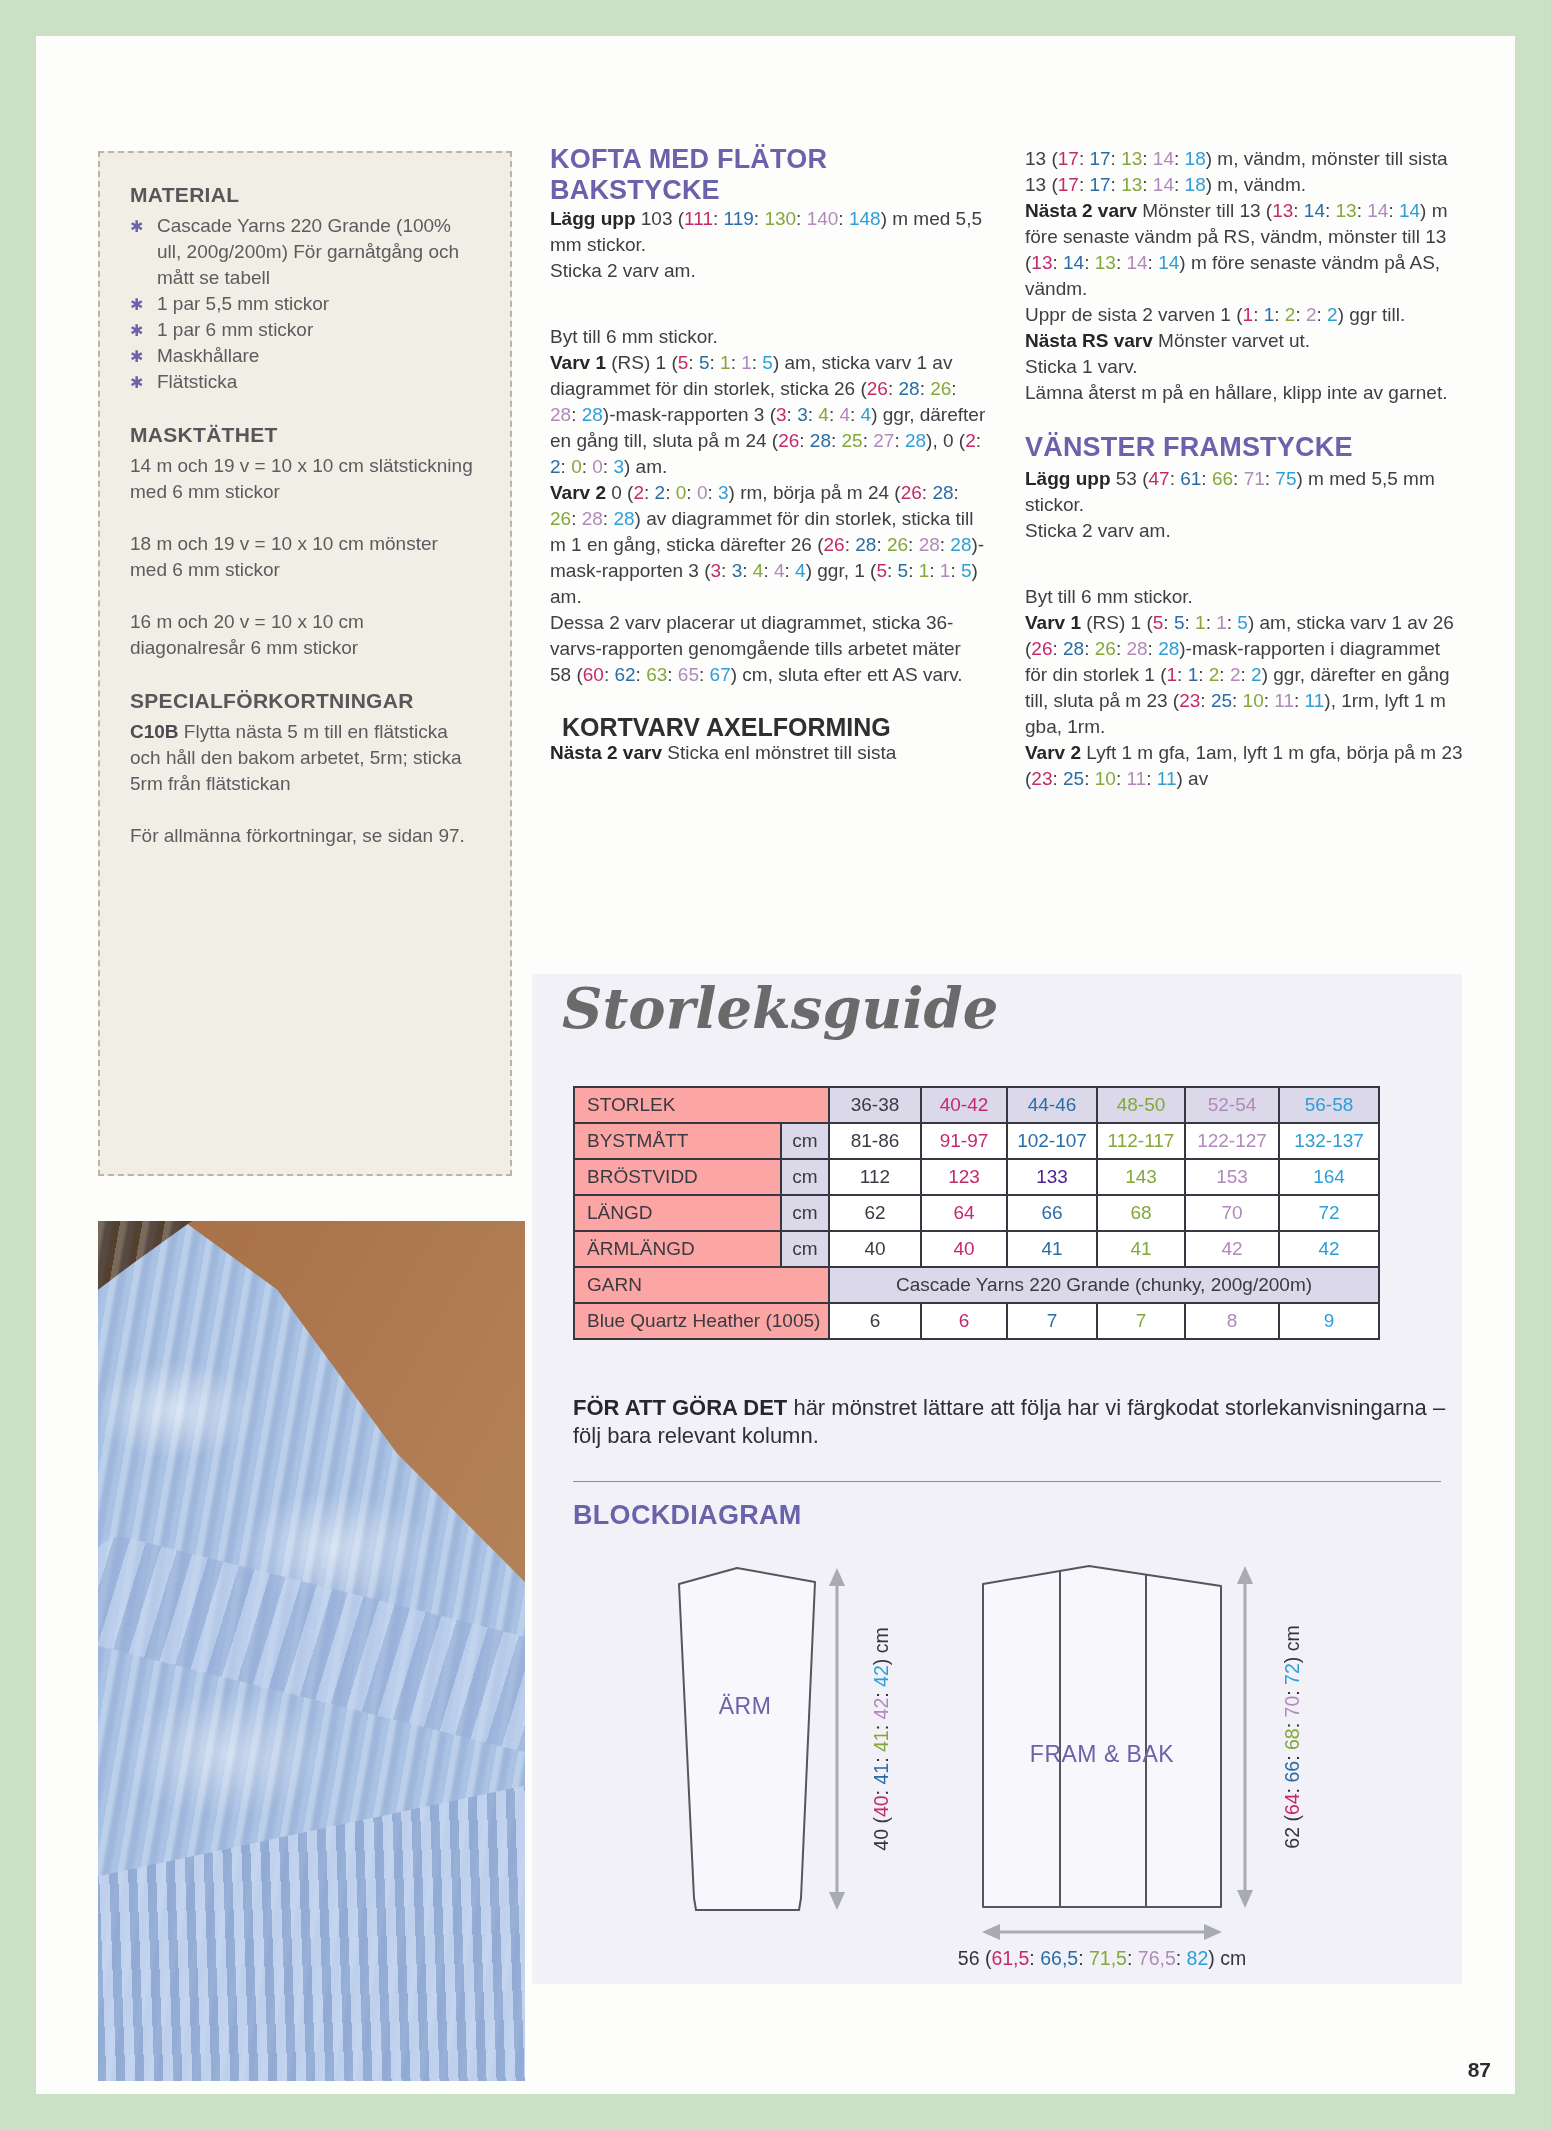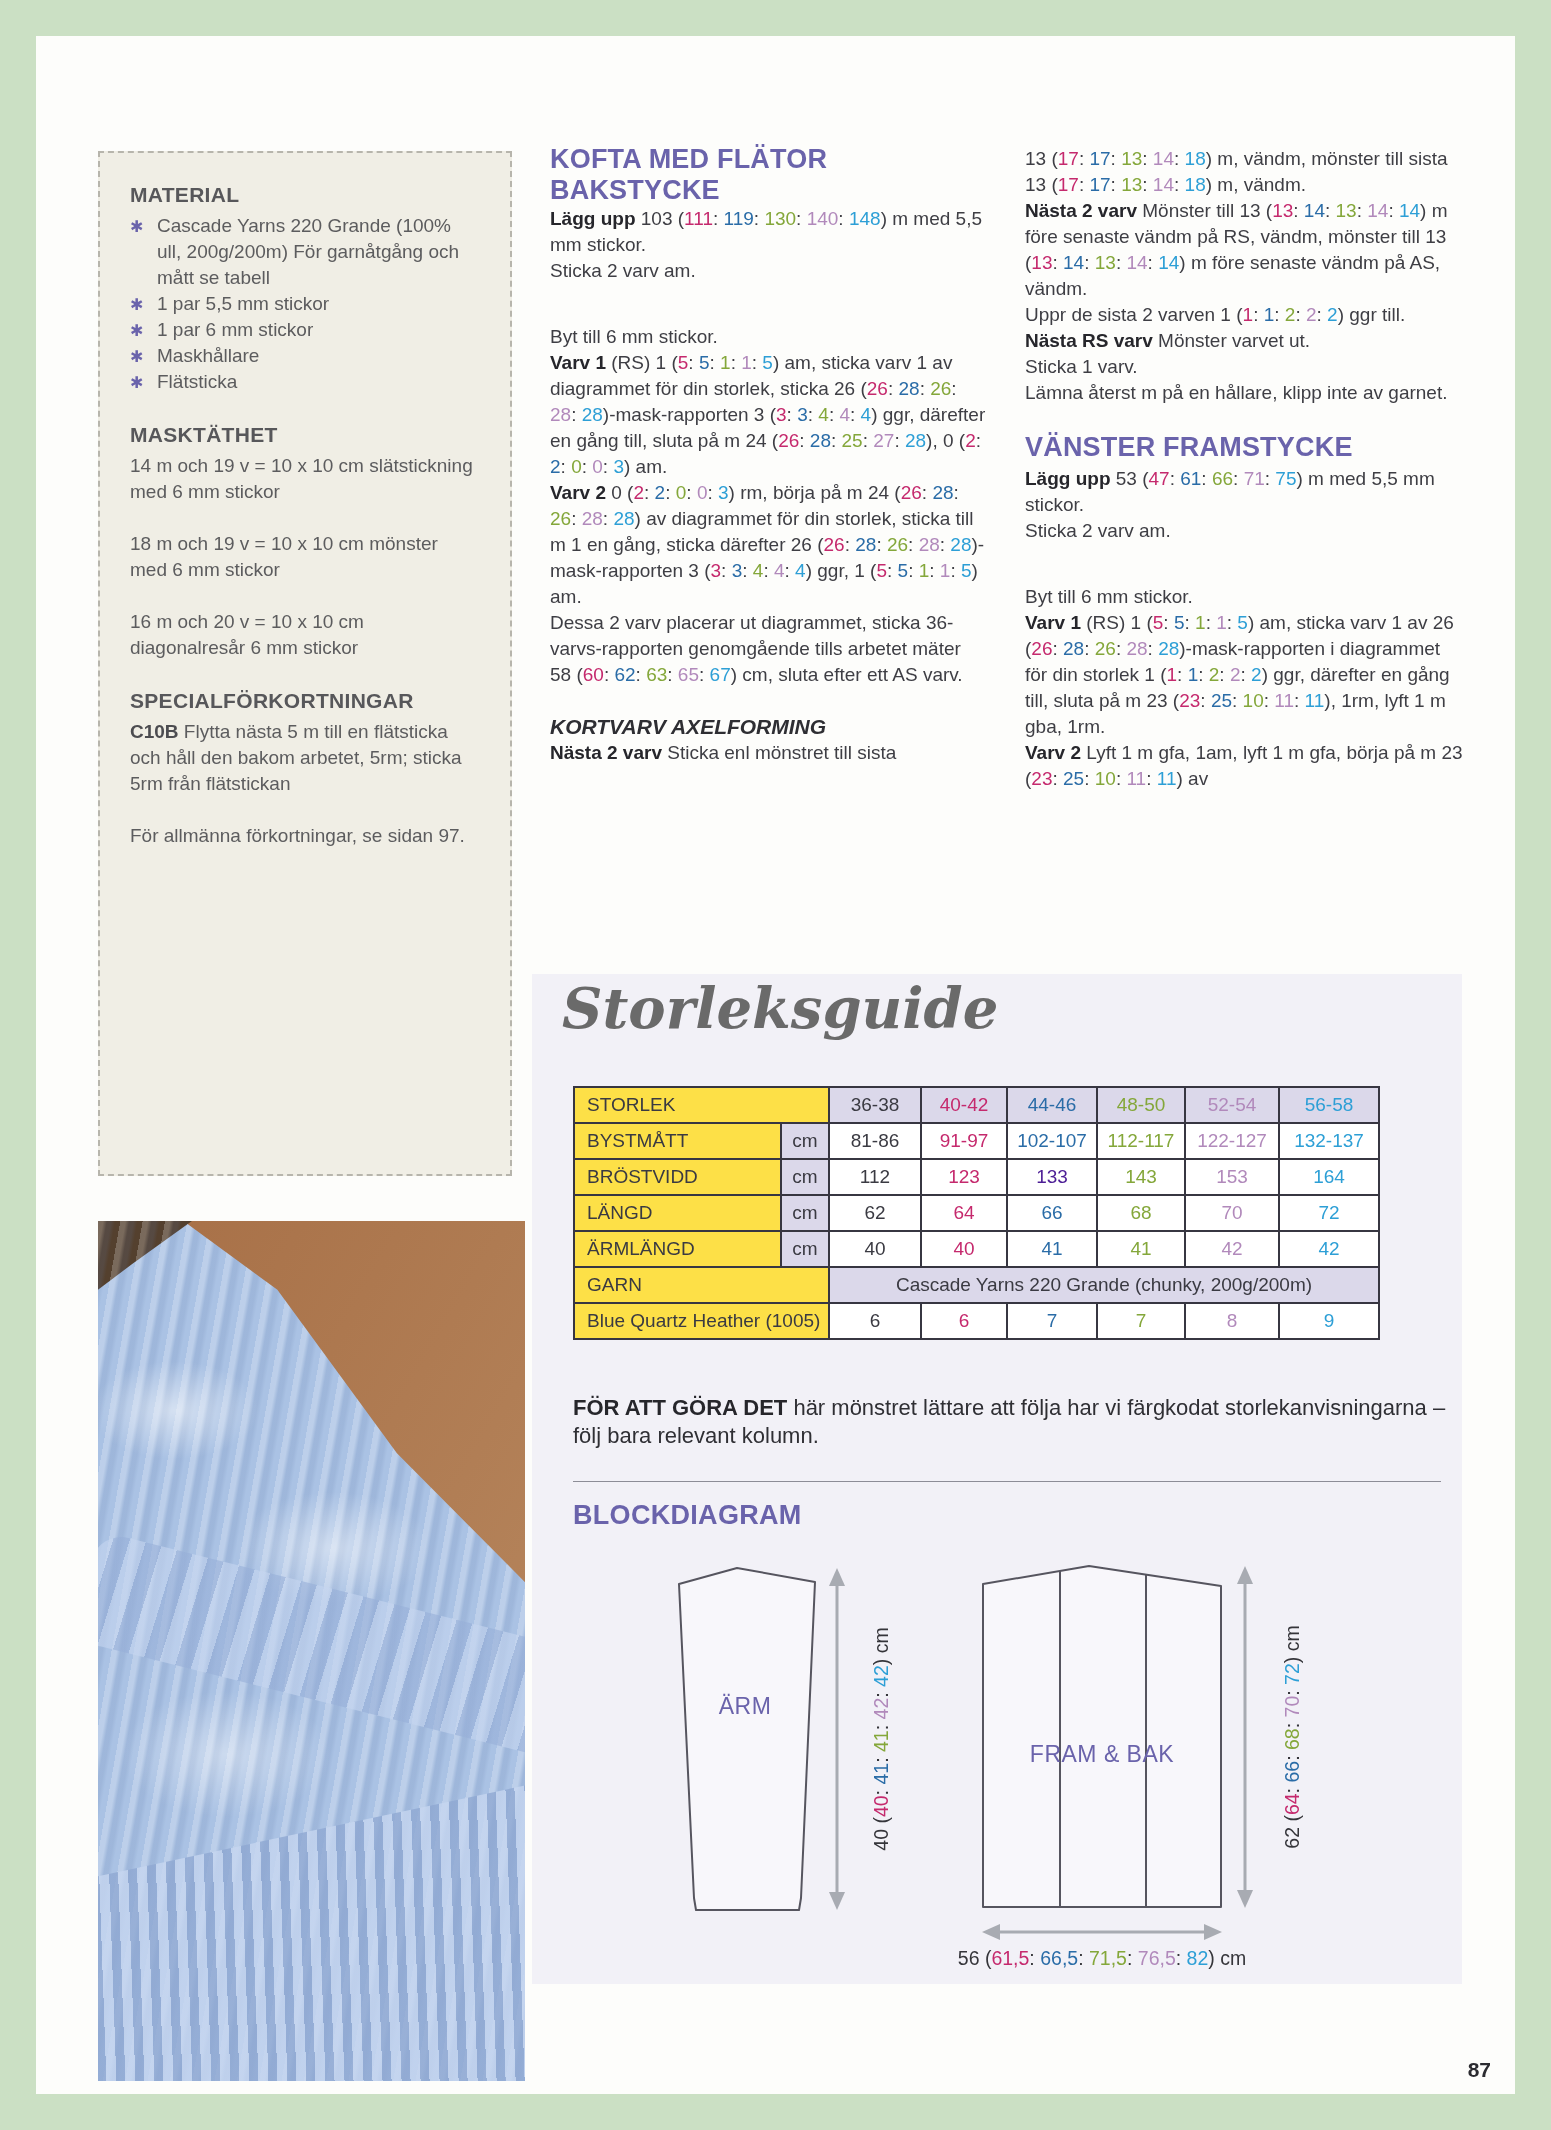--- a/index.html
+++ b/index.html
@@ -47,29 +47,29 @@
     transform:rotate(-12deg);opacity:.8;}
 
   
   .col{position:absolute;font-size:19px;line-height:26px;color:#3e3e44;}
   .col1{left:514px;top:108px;width:436px;}
   .col2{left:989px;top:110px;width:438px;}
   .col p{margin:0;}
   .col .gap{margin-top:40px;}
   .h-purple{color:#6a63ab;font-weight:bold;font-size:27px;line-height:31px;letter-spacing:.2px;margin:0;}
   .col2 .h-purple{margin-top:26px;margin-bottom:3px;}
-  .h-sub{font-weight:bold;color:#2e2e33;font-size:21px;line-height:26px;margin:26px 0 0;font-style:italic;}
+  .h-sub{font-weight:bold;color:#2e2e33;font-size:25px;line-height:26px;margin:26px 12px 0;}
   b{color:#26262b;}
 
   
   .panel{position:absolute;left:496px;top:938px;width:930px;height:1010px;background:#f2f1f7;}
   .panel .script{position:absolute;left:30px;top:2px;font-size:56px;line-height:64px;}
   table.sizes{position:absolute;left:41px;top:112px;border-collapse:collapse;table-layout:fixed;font-size:19px;}
   .sizes td{border:2px solid #373641;height:34px;padding:0 6px;text-align:center;background:#fff;color:#3a3a42;overflow:hidden;white-space:nowrap;}
-  .sizes td.lab{background:#fde047;text-align:left;padding-left:12px;}
+  .sizes td.lab{background:#fca5a5;text-align:left;padding-left:12px;}
   .sizes td.unit,.sizes td.hdr,.sizes td.garn{background:#dbd8ea;}
   .note{position:absolute;left:41px;top:398px;width:892px;font-size:22px;line-height:28px;color:#2f2f34;}
   .divider{position:absolute;left:41px;top:507px;width:868px;height:0;border-top:1.5px solid #8d8d97;}
   .bd-h{position:absolute;left:41px;top:526px;color:#6a63ab;font-weight:bold;font-size:27px;letter-spacing:.3px;}
 
   
   .layer{position:absolute;left:0;top:540px;width:930px;height:470px;}
   .layer svg{position:absolute;left:0;top:0;}
   .dlabel{position:absolute;color:#6a63ab;font-size:23px;letter-spacing:.5px;white-space:nowrap;
     transform:translate(-50%,-50%);}

